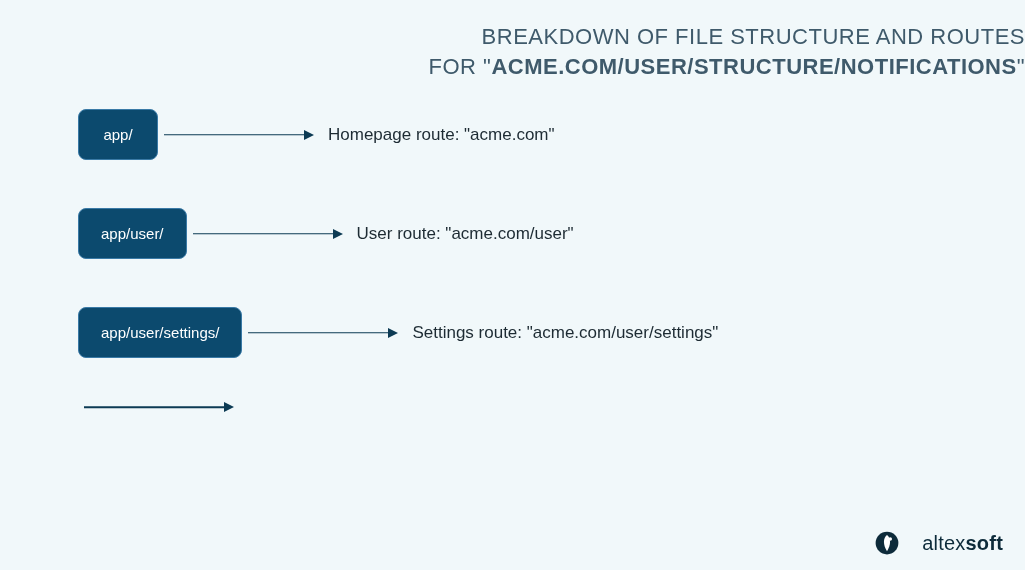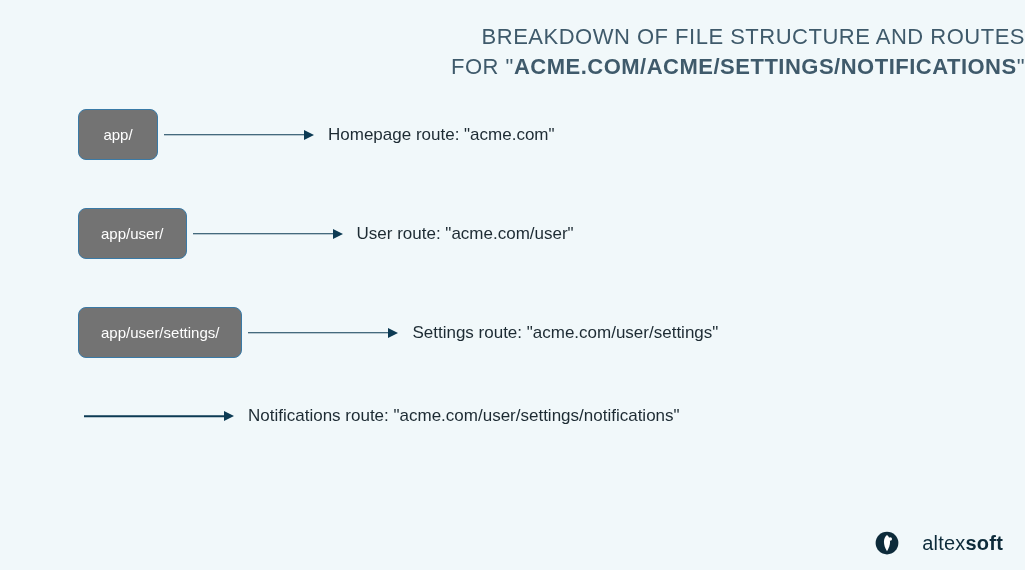--- a/index.html
+++ b/index.html
@@ -27,21 +27,21 @@
     flex-direction: column;
     gap: 48px;
     padding-left: 78px;
     padding-right: 20px;
   }
   .row {
     display: flex;
     align-items: center;
   }
   .box {
-    background: #737373;
+    background: #0c4a6e;
     color: #ffffff;
     border-radius: 8px;
     border: 1px solid #3a7aa6;
     font-size: 15px;
     padding: 16px 22px;
     white-space: nowrap;
     text-align: center;
     min-width: 80px;
   }
   .arrow {
@@ -93,21 +93,21 @@
     letter-spacing: 0.2px;
   }
   .logo .word .bold { font-weight: 700; }
 </style>
 </head>
 <body>
 
 <div class="title">
   <span>BREAKDOWN OF FILE STRUCTURE AND ROUTES</span>
   <span class="line2">
-    <span>FOR "</span><span class="bold">ACME.COM/ACME/SETTINGS/NOTIFICATIONS</span><span>"</span>
+    <span>FOR "</span><span class="bold">ACME.COM/USER/STRUCTURE/NOTIFICATIONS</span><span>"</span>
   </span>
 </div>
 
 <div class="rows">
 
   <div class="row">
     <div class="box">app/</div>
     <div class="arrow">
         <div class="shaft"></div>
         <div class="head"></div>
@@ -131,21 +131,20 @@
         <div class="head"></div>
       </div>
     <div class="desc">Settings route: "acme.com/user/settings"</div>
   </div>
 
   <div class="row">
     <div class="arrow">
         <div class="shaft"></div>
         <div class="head"></div>
       </div>
-    <div class="desc">Notifications route: "acme.com/user/settings/notifications"</div>
   </div>
 
 </div>
 
 <div class="logo">
   <svg class="mark" viewBox="0 0 32 32">
     <circle cx="16" cy="16" r="14" fill="#0d2b3a"></circle>
     <path d="M16 6 C 11 10, 11 18, 16 26 C 21 18, 21 10, 16 6 Z" fill="#ffffff"></path>
     <circle cx="20" cy="11" r="2.2" fill="#ffffff"></circle>
   </svg>

